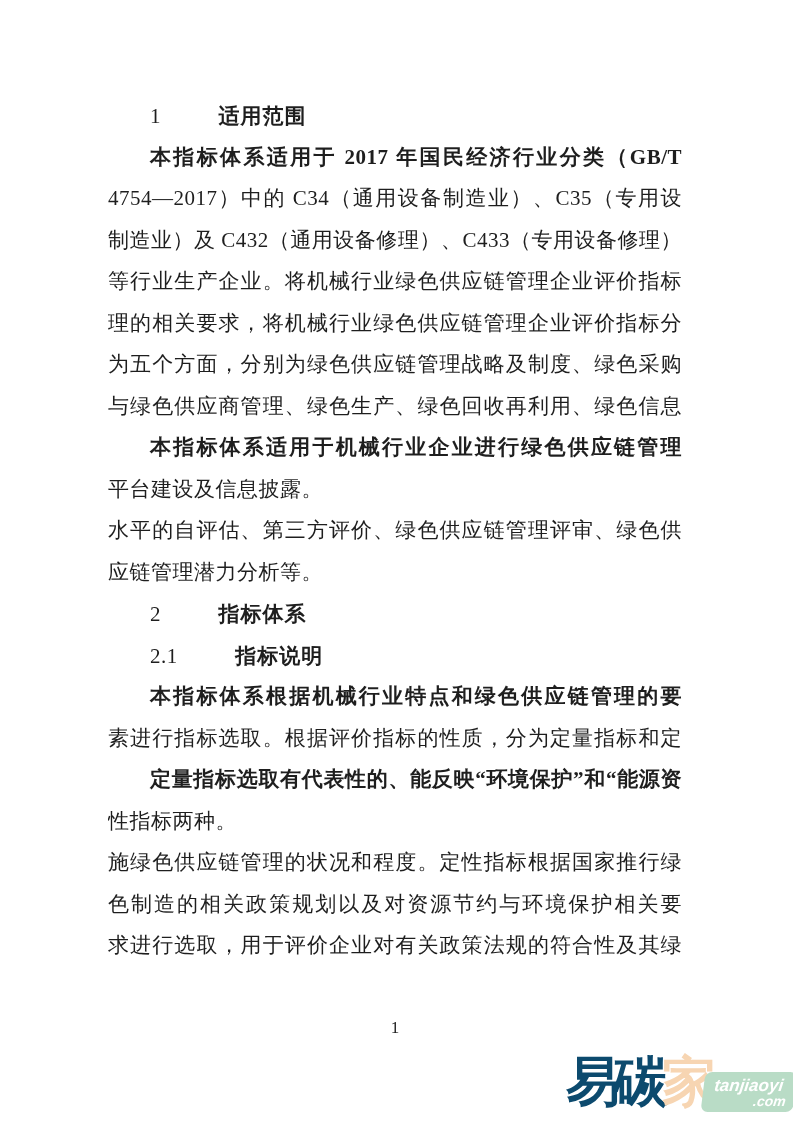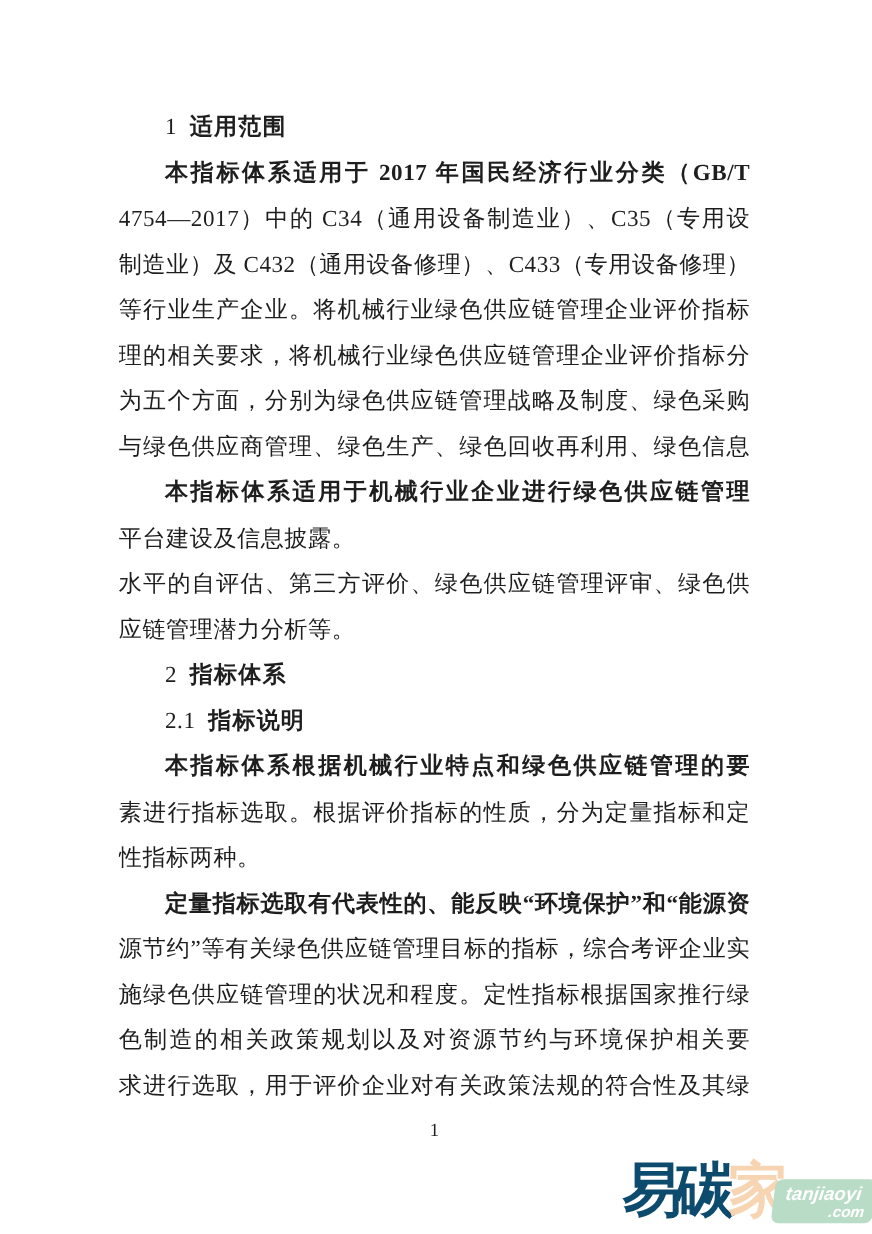--- a/index.html
+++ b/index.html
@@ -49,20 +49,21 @@
     margin-right: 0.55em;
     font-weight: normal;
   }
   .heading.lv2 .hnum {
     font-weight: normal;
   }
   .heading .htext {
     font-weight: bold;
     font-family: "Liberation Sans", "DejaVu Sans", sans-serif;
     letter-spacing: 1px;
+    margin-left: 46px;
   }
   .page-number {
     position: absolute;
     left: 108px;
     top: 1018px;
     width: 574px;
     text-align: center;
     font-size: 17px;
     color: #222222;
   }
@@ -131,23 +132,22 @@
       <div class="line fill">为五个方面，分别为绿色供应链管理战略及制度、绿色采购</div>
       <div class="line fill">与绿色供应商管理、绿色生产、绿色回收再利用、绿色信息</div>
       <div class="line indent fill">本指标体系适用于机械行业企业进行绿色供应链管理</div>
       <div class="line">平台建设及信息披露。</div>
       <div class="line fill">水平的自评估、第三方评价、绿色供应链管理评审、绿色供</div>
       <div class="line">应链管理潜力分析等。</div>
       <div class="line heading lv1"><span class="hnum">2</span><span class="htext">指标体系</span></div>
       <div class="line heading lv2"><span class="hnum">2.1</span><span class="htext">指标说明</span></div>
       <div class="line indent fill">本指标体系根据机械行业特点和绿色供应链管理的要</div>
       <div class="line fill">素进行指标选取。根据评价指标的性质，分为定量指标和定</div>
+      <div class="line indent fill">定量指标选取有代表性的、能反映“环境保护”和“能源资</div>
       <div class="line">性指标两种。</div>
-      <div class="line indent fill">定量指标选取有代表性的、能反映“环境保护”和“能源资</div>
-      <div class="line fill">源节约”等有关绿色供应链管理目标的指标，综合考评企业实</div>
       <div class="line fill">施绿色供应链管理的状况和程度。定性指标根据国家推行绿</div>
       <div class="line fill">色制造的相关政策规划以及对资源节约与环境保护相关要</div>
       <div class="line fill">求进行选取，用于评价企业对有关政策法规的符合性及其绿</div>
     </main>
 
   <div class="page-number">1</div>
 
   <div class="watermark">
     <div class="wm-chars">
       <span class="wm-green" style="color: #0c4a6e;">易碳</span><span class="wm-orange" style="color: rgb(247, 213, 178);">家</span>

